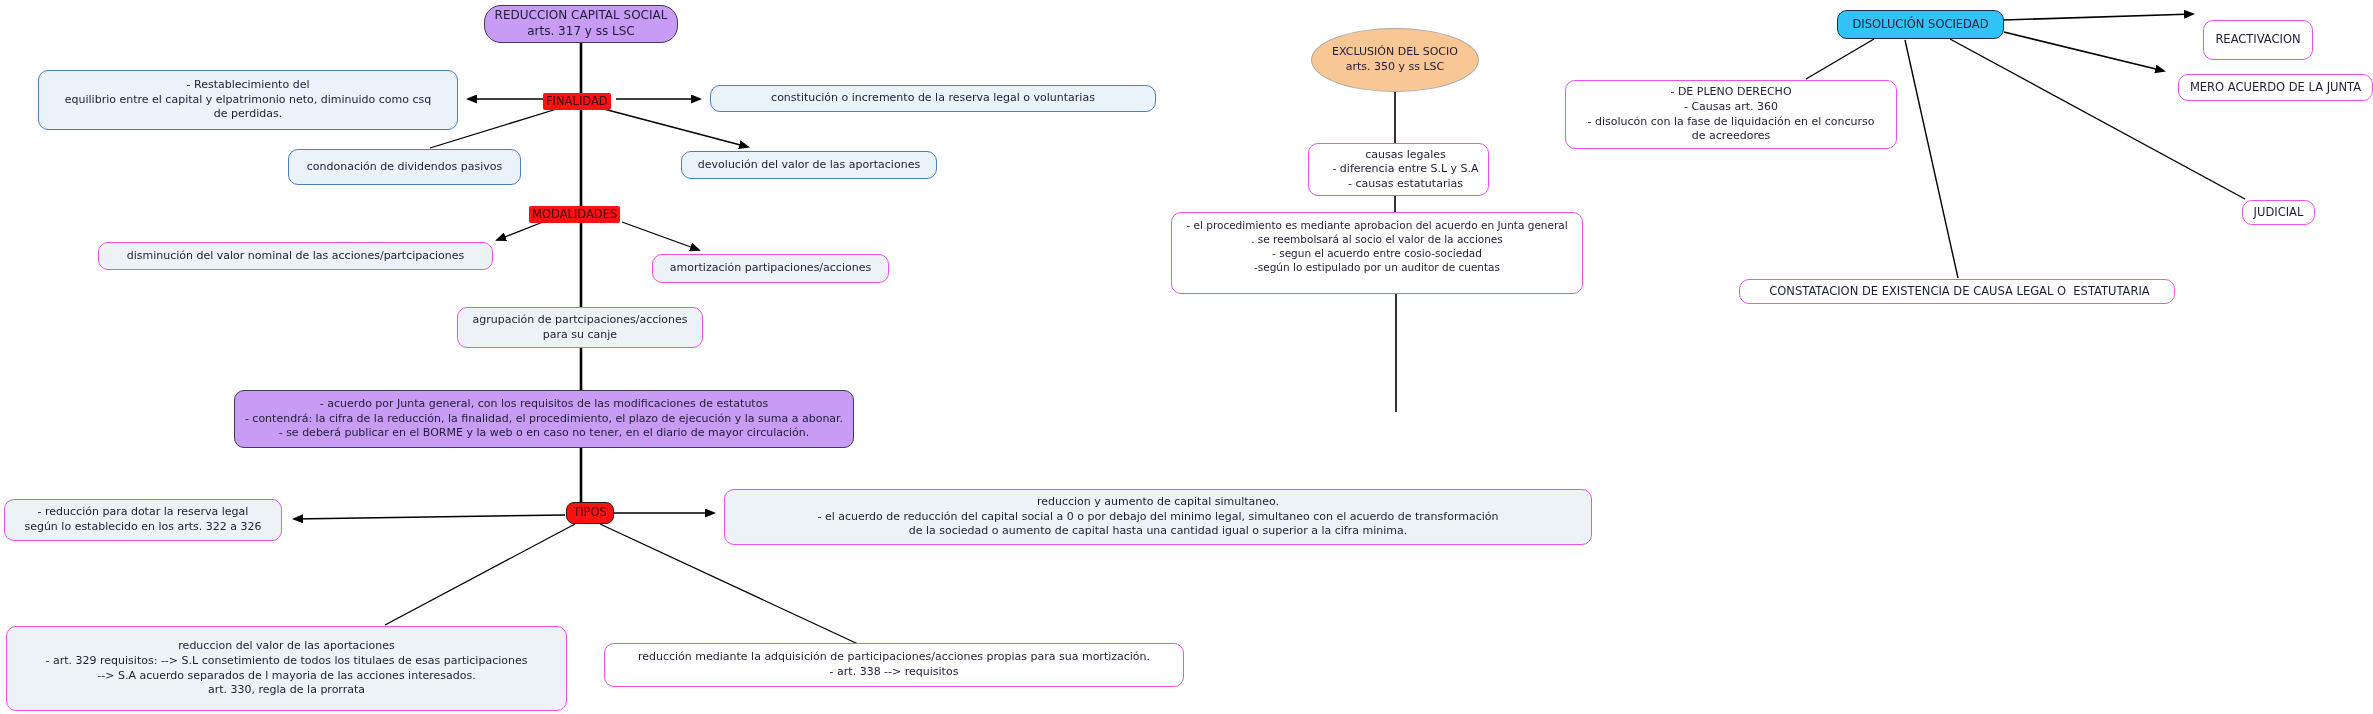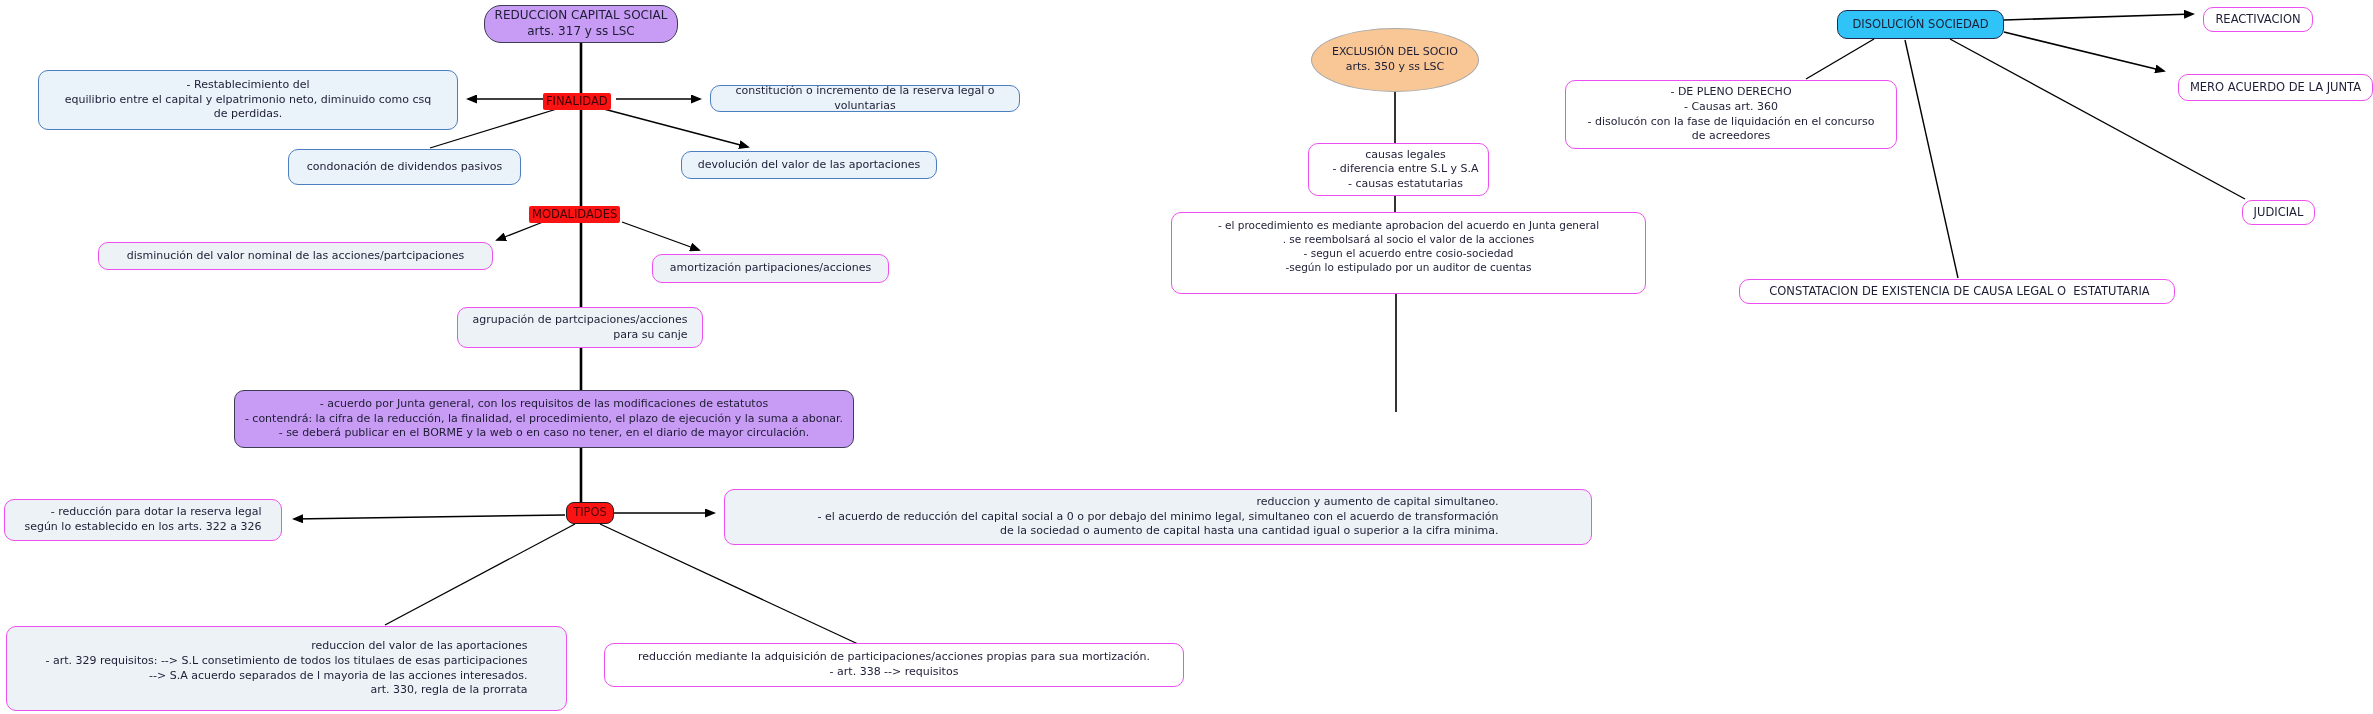--- a/index.html
+++ b/index.html
@@ -13,21 +13,21 @@
   #wires{position:absolute;left:0;top:0;z-index:1;}
   .node{
     position:absolute;box-sizing:border-box;
     display:flex;align-items:center;justify-content:center;
     text-align:center;white-space:pre-wrap;
     font-size:11px;line-height:1.32;color:#1d1d35;
     border-radius:10px;padding:2px 6px;z-index:2;
   }
   .blue{background:#eaf2fa;border:1.6px solid #4d7ebf;}
   .magenta{background:#ffffff;border:1.6px solid #ee4ff0;}
-  .magenta-light{background:#edf2f6;border:1.6px solid #ee4ff0;text-align:right;}
+  .magenta-light{background:#edf2f6;border:1.6px solid #ee4ff0;}
   .purple{background:#c89cf4;border:1.6px solid #3c3c55;}
   .cyan{background:#30c3f7;border:1.6px solid #20284d;}
   .orange{background:#f8c795;border:1.2px solid #a8a8a8;border-radius:50%;}
   .red-label{background:#fb1212;color:#3f0202;border-radius:2px;padding:1px 3px;z-index:3;font-size:11.5px;text-align:right;}
   .red-pill{background:#fb1212;color:#4a0b0b;border:1.5px solid #1c1c1c;border-radius:8px;z-index:3;font-size:11.5px;}
   .title{font-size:12px;}
   .caps{font-size:11.5px;}
   .small{font-size:10.5px;}
   .top-align{align-items:flex-start;padding-top:6px;}
 </style>
@@ -71,21 +71,21 @@
 
   <div class="node purple title" style="left:484px;top:5px;width:194px;height:38px;border-radius:17px;">REDUCCION CAPITAL SOCIAL
 arts. 317 y ss LSC</div>
 
   <div class="node blue" style="left:38px;top:70px;width:420px;height:60px;">- Restablecimiento del
 equilibrio entre el capital y elpatrimonio neto, diminuido como csq
 de perdidas.</div>
 
   <div class="node red-label" style="left:543px;top:93px;">FINALIDAD</div>
 
-  <div class="node blue" style="left:710px;top:85px;width:310px;height:27px;">constitución o incremento de la reserva legal o voluntarias</div>
+  <div class="node blue" style="left:710px;top:85px;width:446px;height:27px;">constitución o incremento de la reserva legal o voluntarias</div>
 
   <div class="node blue" style="left:288px;top:149px;width:233px;height:36px;">condonación de dividendos pasivos</div>
 
   <div class="node blue" style="left:681px;top:151px;width:256px;height:28px;">devolución del valor de las aportaciones</div>
 
   <div class="node red-label" style="left:529px;top:206px;">MODALIDADES</div>
 
   <div class="node magenta-light" style="left:98px;top:242px;width:395px;height:28px;">disminución del valor nominal de las acciones/partcipaciones</div>
 
   <div class="node magenta-light" style="left:652px;top:254px;width:237px;height:29px;">amortización partipaciones/acciones</div>
@@ -114,28 +114,28 @@
   <div class="node magenta" style="left:604px;top:643px;width:580px;height:44px;">reducción mediante la adquisición de participaciones/acciones propias para sua mortización.
 - art. 338 --&gt; requisitos</div>
 
   <div class="node orange" style="left:1311px;top:28px;width:168px;height:64px;">EXCLUSIÓN DEL SOCIO
 arts. 350 y ss LSC</div>
 
   <div class="node magenta" style="left:1308px;top:143px;width:181px;height:53px;padding-left:20px;">causas legales
 - diferencia entre S.L y S.A
 - causas estatutarias</div>
 
-  <div class="node magenta small top-align" style="left:1171px;top:212px;width:475px;height:82px;">- el procedimiento es mediante aprobacion del acuerdo en Junta general
+  <div class="node magenta small top-align" style="left:1171px;top:212px;width:412px;height:82px;">- el procedimiento es mediante aprobacion del acuerdo en Junta general
 . se reembolsará al socio el valor de la acciones
 - segun el acuerdo entre cosio-sociedad
 -según lo estipulado por un auditor de cuentas</div>
 
   <div class="node cyan caps" style="left:1837px;top:10px;width:167px;height:29px;">DISOLUCIÓN SOCIEDAD</div>
 
-  <div class="node magenta caps" style="left:2203px;top:7px;width:110px;height:25px;border-radius:10px;">REACTIVACION</div>
+  <div class="node magenta caps" style="left:2203px;top:20px;width:110px;height:40px;border-radius:10px;">REACTIVACION</div>
 
   <div class="node magenta caps" style="left:2178px;top:74px;width:195px;height:27px;">MERO ACUERDO DE LA JUNTA</div>
 
   <div class="node magenta" style="left:1565px;top:80px;width:332px;height:69px;">- DE PLENO DERECHO
 - Causas art. 360
 - disolucón con la fase de liquidación en el concurso
 de acreedores</div>
 
   <div class="node magenta caps" style="left:2242px;top:200px;width:73px;height:25px;">JUDICIAL</div>
 

